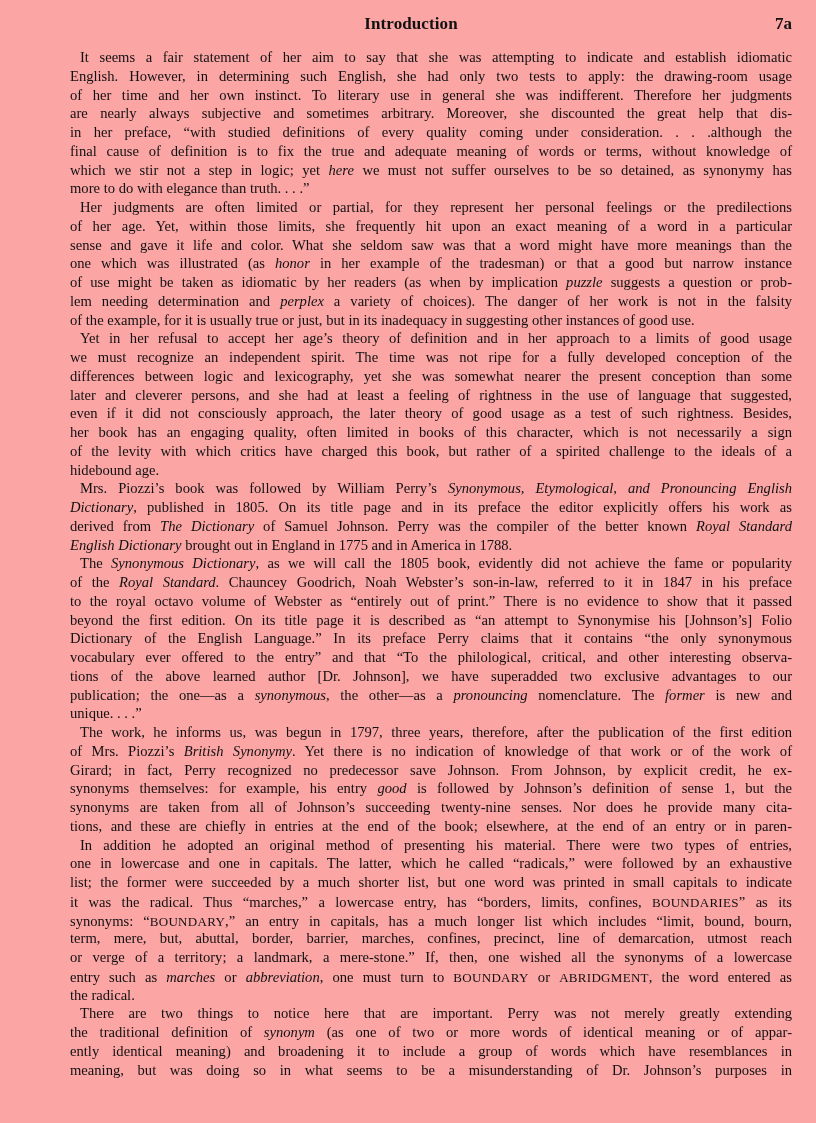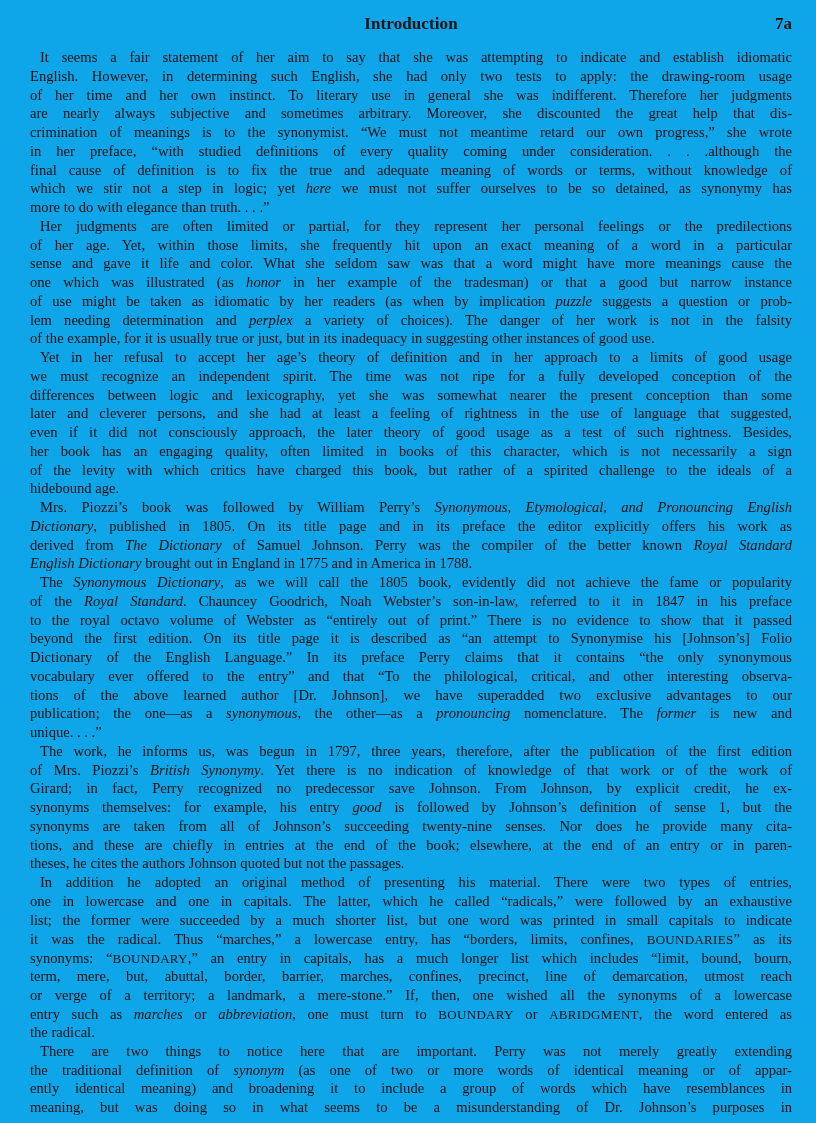--- a/index.html
+++ b/index.html
@@ -1,38 +1,38 @@
 <!DOCTYPE html>
 <html><head>
   <meta charset="utf-8">
   <style>
     html, body { margin: 0; padding: 0; background: #ffffff; }
     body { width: 816px; height: 1123px; overflow: hidden; position: relative; }
     .page {
       position: absolute; left: 0; top: 0; width: 816px; height: 1123px;
-      background: #0ea5e9; color: #111111;
+      background: #fca5a5; color: #111111;
       font-family: "Liberation Serif", "DejaVu Serif", serif;
     }
     .header {
       position: absolute; top: 14px; left: 30px; width: 762px; height: 26px;
     }
     .header-title {
       position: absolute; left: 0; right: 0; top: 0; text-align: center;
       font-weight: bold; font-size: 17px; letter-spacing: 0.1px;
     }
     .header-page {
       position: absolute; right: 0; top: 0; font-weight: bold; font-size: 17px;
     }
     .body {
       position: absolute; top: 48px; left: 30px; width: 762px;
       font-size: 14.6px; line-height: 18.75px;
     }
     .ln {
       display: block; height: 18.75px; white-space: nowrap;
-      text-align: justify; text-align-last: justify; overflow: visible;
+      text-align: justify; text-align-last: justify; overflow: visible; margin-left: 40px;
     }
     .ln.last { text-align-last: left; }
     .ln.first { text-indent: 10px; }
     .i { font-style: italic; }
     .sc { font-variant: small-caps; text-transform: lowercase; font-size: 19px; letter-spacing: 0.3px; }
   </style>
 </head>
 <body>
 
 <div class="page">
@@ -40,30 +40,29 @@
     <div class="header-title">Introduction</div>
     <div class="header-page">7a</div>
   </div>
 
   <div class="body" id="body">
       <div>
         <span class="ln first"><span>It seems a fair statement of her aim to say that she was attempting to indicate and establish idiomatic</span></span>
         <span class="ln"><span>English. However, in determining such English, she had only two tests to apply: the drawing-room usage</span></span>
         <span class="ln"><span>of her time and her own instinct. To literary use in general she was indifferent. Therefore her judgments</span></span>
         <span class="ln"><span>are nearly always subjective and sometimes arbitrary. Moreover, she discounted the great help that dis-</span></span>
-        <span class="ln"><span>crimination of meanings is to the synonymist. “We must not meantime retard our own progress,” she wrote</span></span>
         <span class="ln"><span>in her preface, “with studied definitions of every quality coming under consideration. . . .although the</span></span>
         <span class="ln"><span>final cause of definition is to fix the true and adequate meaning of words or terms, without knowledge of</span></span>
         <span class="ln"><span>which we stir not a step in logic; yet </span><span class="i">here</span><span> we must not suffer ourselves to be so detained, as synonymy has</span></span>
         <span class="ln last"><span>more to do with elegance than truth. . . .”</span></span>
       </div>
       <div>
         <span class="ln first"><span>Her judgments are often limited or partial, for they represent her personal feelings or the predilections</span></span>
         <span class="ln"><span>of her age. Yet, within those limits, she frequently hit upon an exact meaning of a word in a particular</span></span>
-        <span class="ln"><span>sense and gave it life and color. What she seldom saw was that a word might have more meanings cause the</span></span>
+        <span class="ln"><span>sense and gave it life and color. What she seldom saw was that a word might have more meanings than the</span></span>
         <span class="ln"><span>one which was illustrated (as </span><span class="i">honor</span><span> in her example of the tradesman) or that a good but narrow instance</span></span>
         <span class="ln"><span>of use might be taken as idiomatic by her readers (as when by implication </span><span class="i">puzzle</span><span> suggests a question or prob-</span></span>
         <span class="ln"><span>lem needing determination and </span><span class="i">perplex</span><span> a variety of choices). The danger of her work is not in the falsity</span></span>
         <span class="ln last"><span>of the example, for it is usually true or just, but in its inadequacy in suggesting other instances of good use.</span></span>
       </div>
       <div>
         <span class="ln first"><span>Yet in her refusal to accept her age’s theory of definition and in her approach to a limits of good usage</span></span>
         <span class="ln"><span>we must recognize an independent spirit. The time was not ripe for a fully developed conception of the</span></span>
         <span class="ln"><span>differences between logic and lexicography, yet she was somewhat nearer the present conception than some</span></span>
         <span class="ln"><span>later and cleverer persons, and she had at least a feeling of rightness in the use of language that suggested,</span></span>
@@ -89,21 +88,20 @@
         <span class="ln"><span>publication; the one—as a </span><span class="i">synonymous</span><span>, the other—as a </span><span class="i">pronouncing</span><span> nomenclature. The </span><span class="i">former</span><span> is new and</span></span>
         <span class="ln last"><span>unique. . . .”</span></span>
       </div>
       <div>
         <span class="ln first"><span>The work, he informs us, was begun in 1797, three years, therefore, after the publication of the first edition</span></span>
         <span class="ln"><span>of Mrs. Piozzi’s </span><span class="i">British Synonymy</span><span>. Yet there is no indication of knowledge of that work or of the work of</span></span>
         <span class="ln"><span>Girard; in fact, Perry recognized no predecessor save Johnson. From Johnson, by explicit credit, he ex-</span></span>
         <span class="ln"><span>synonyms themselves: for example, his entry </span><span class="i">good</span><span> is followed by Johnson’s definition of sense 1, but the</span></span>
         <span class="ln"><span>synonyms are taken from all of Johnson’s succeeding twenty-nine senses. Nor does he provide many cita-</span></span>
         <span class="ln"><span>tions, and these are chiefly in entries at the end of the book; elsewhere, at the end of an entry or in paren-</span></span>
-        <span class="ln last"><span>theses, he cites the authors Johnson quoted but not the passages.</span></span>
       </div>
       <div>
         <span class="ln first"><span>In addition he adopted an original method of presenting his material. There were two types of entries,</span></span>
         <span class="ln"><span>one in lowercase and one in capitals. The latter, which he called “radicals,” were followed by an exhaustive</span></span>
         <span class="ln"><span>list; the former were succeeded by a much shorter list, but one word was printed in small capitals to indicate</span></span>
         <span class="ln"><span>it was the radical. Thus “marches,” a lowercase entry, has “borders, limits, confines, </span><span class="sc">BOUNDARIES</span><span>” as its</span></span>
         <span class="ln"><span>synonyms: “</span><span class="sc">BOUNDARY</span><span>,” an entry in capitals, has a much longer list which includes “limit, bound, bourn,</span></span>
         <span class="ln"><span>term, mere, but, abuttal, border, barrier, marches, confines, precinct, line of demarcation, utmost reach</span></span>
         <span class="ln"><span>or verge of a territory; a landmark, a mere-stone.” If, then, one wished all the synonyms of a lowercase</span></span>
         <span class="ln"><span>entry such as </span><span class="i">marches</span><span> or </span><span class="i">abbreviation</span><span>, one must turn to </span><span class="sc">BOUNDARY</span><span> or </span><span class="sc">ABRIDGMENT</span><span>, the word entered as</span></span>

